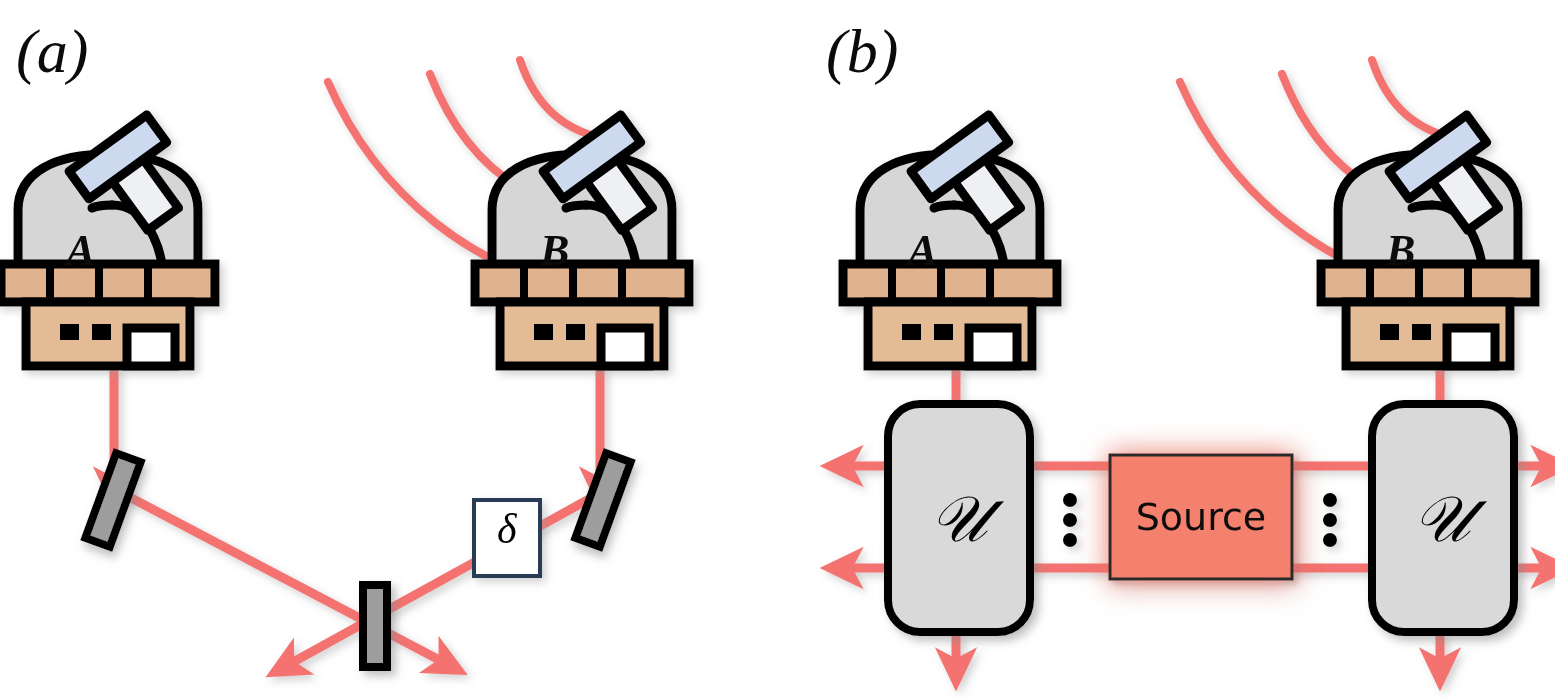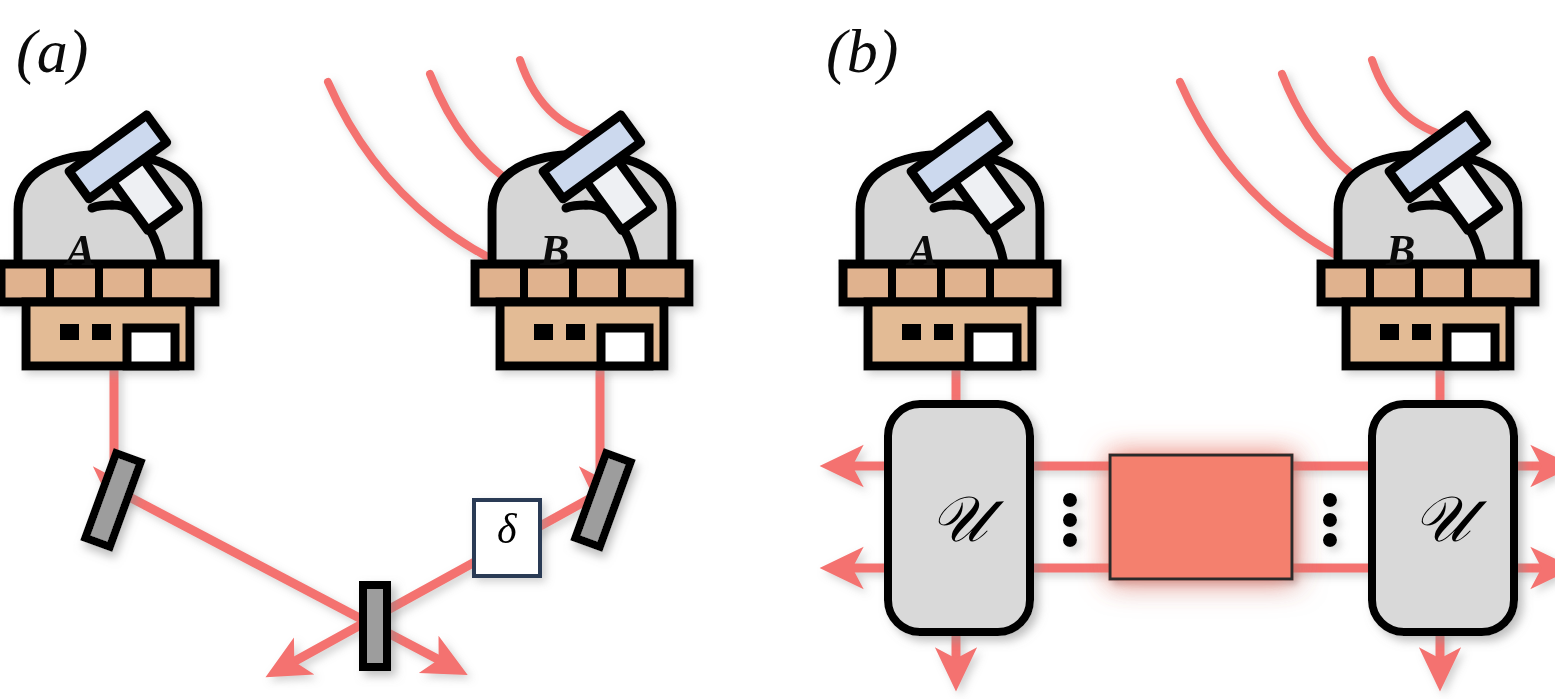--- a/index.html
+++ b/index.html
@@ -236,13 +236,14 @@
   <div class="dome-letter" id="dome-a-letter">A</div>
   <div class="dome-letter" id="dome-b-letter">B</div>
   <div class="dome-letter" id="dome-a2-letter">A</div>
   <div class="dome-letter" id="dome-b2-letter">B</div>
 
   <div id="delta-letter">δ</div>
 
   <div class="box-letter" id="u-left-letter">𝒰</div>
   <div class="box-letter" id="u-right-letter">𝒰</div>
 
+  <div id="source-text">Source</div>
 </div>
 
 </body></html>

